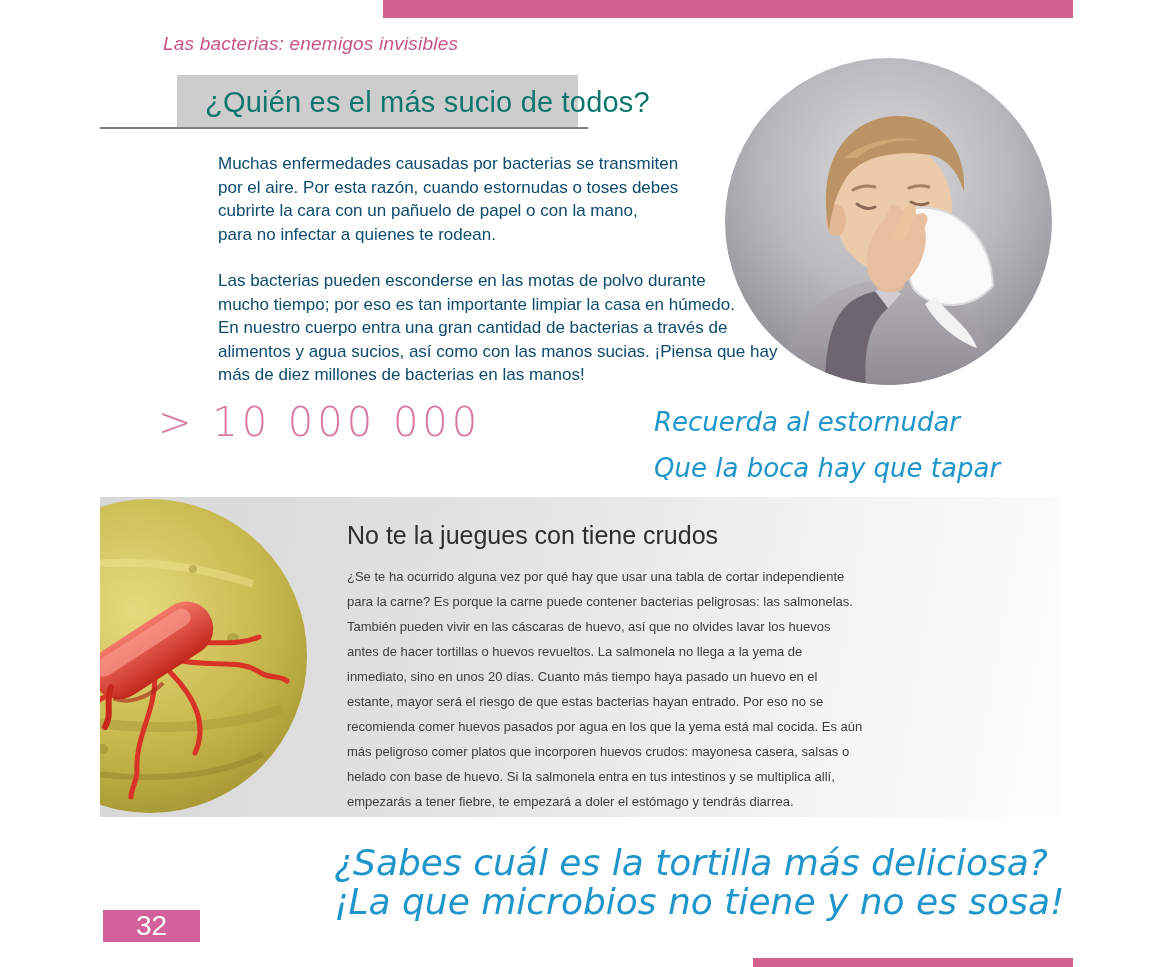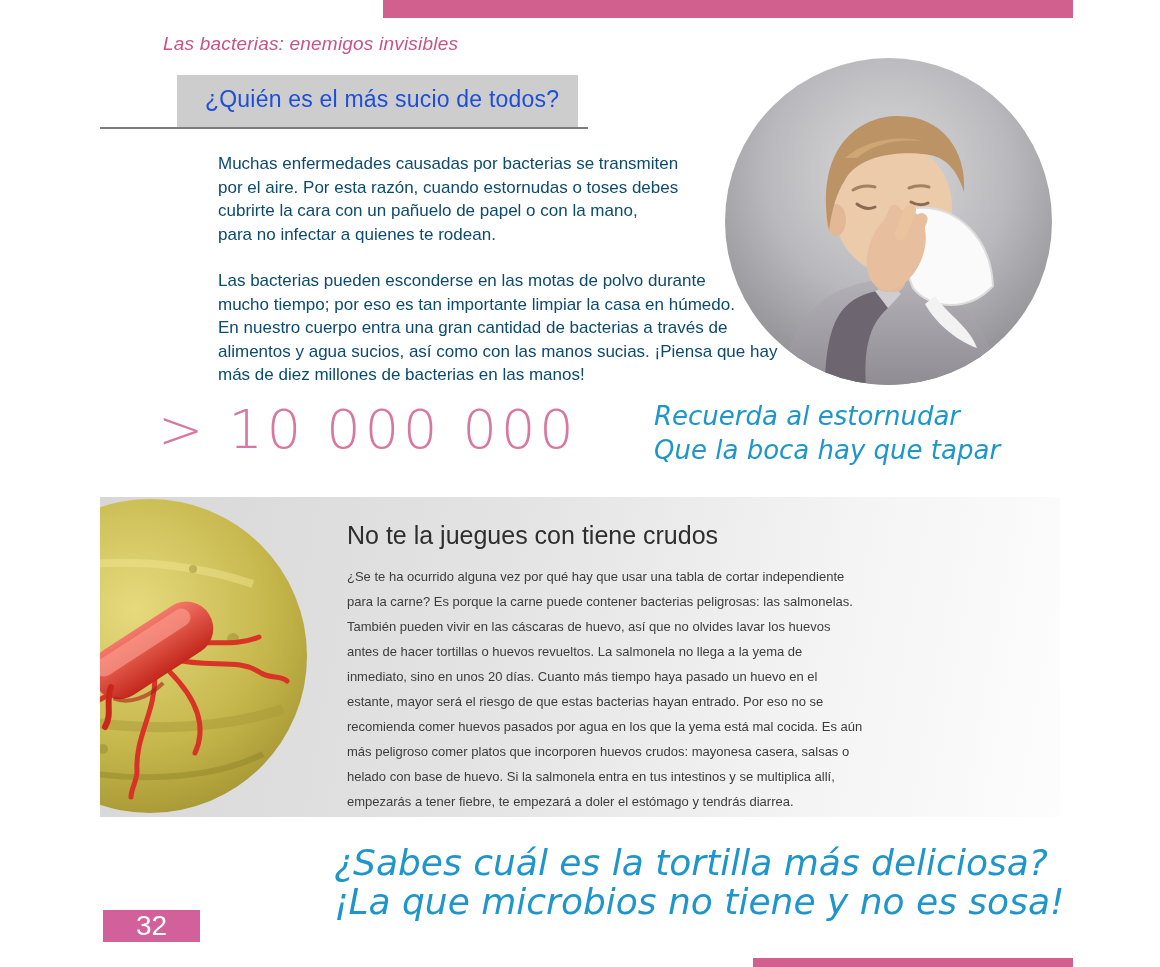--- a/index.html
+++ b/index.html
@@ -7,39 +7,39 @@
         font-family:"Liberation Sans",sans-serif;padding-left:28px;}
 
   .bar{position:absolute;background:#d2608f;}
   #top-bar{left:383px;top:0;width:690px;height:18px;}
   #bottom-bar{left:753px;top:958px;width:320px;height:9px;}
 
   #kicker{position:absolute;left:163px;top:33px;font-size:19px;font-style:italic;
           color:#c75389;letter-spacing:.2px;}
 
   #title-box{position:absolute;left:177px;top:75px;width:401px;height:53px;background:#cdcdcd;}
-  #title{position:absolute;left:205px;top:86px;font-size:23px;color:#1d4ed8;
+  #title{position:absolute;left:205px;top:86px;font-size:29px;color:#0f766e;
          white-space:nowrap;letter-spacing:.2px;}
   #title-rule{position:absolute;left:100px;top:127px;width:488px;height:2px;background:#7d7d7d;}
 
   .body-text{position:absolute;font-size:17px;line-height:23.5px;color:#0c4a6e;
              white-space:pre-line;}
   #para1{left:218px;top:152px;width:560px;}
   #para2{left:218px;top:269px;width:600px;}
 
   #boy-photo{position:absolute;left:725px;top:58px;width:327px;height:327px;
              border-radius:50%;overflow:hidden;}
 
-  #big-number{position:absolute;left:158px;top:400px;font-size:54px;font-weight:100;
+  #big-number{position:absolute;left:158px;top:400px;font-size:40px;font-weight:100;
               color:#d877a0;letter-spacing:4px;line-height:1.1;
               font-family:"DejaVu Sans",sans-serif;}
 
   .hand-note{position:absolute;color:#1e96cb;font-style:italic;font-weight:500;
              font-family:"DejaVu Sans",sans-serif;}
-  #note1{left:654px;top:399px;font-size:26px;line-height:34px;}
+  #note1{left:654px;top:399px;font-size:26px;line-height:46px;}
   #note2{left:334px;top:843px;font-size:36px;line-height:39px;}
 
   #panel{position:absolute;left:100px;top:497px;width:960px;height:320px;overflow:hidden;
          background:linear-gradient(100deg,#d7d7d7 0%,#e3e3e3 40%,#f4f4f4 75%,#fdfdfd 100%);}
   #salmonella-photo{position:absolute;left:-107px;top:2px;width:314px;height:314px;
                     border-radius:50%;overflow:hidden;}
   #section2-heading{position:absolute;left:247px;top:24px;font-size:25px;color:#2e2e2e;}
   #section2-para{left:247px;top:67px;width:680px;line-height:25px;position:absolute;
                  font-size:13px;color:#3c3c3c;white-space:pre-line;}
 

